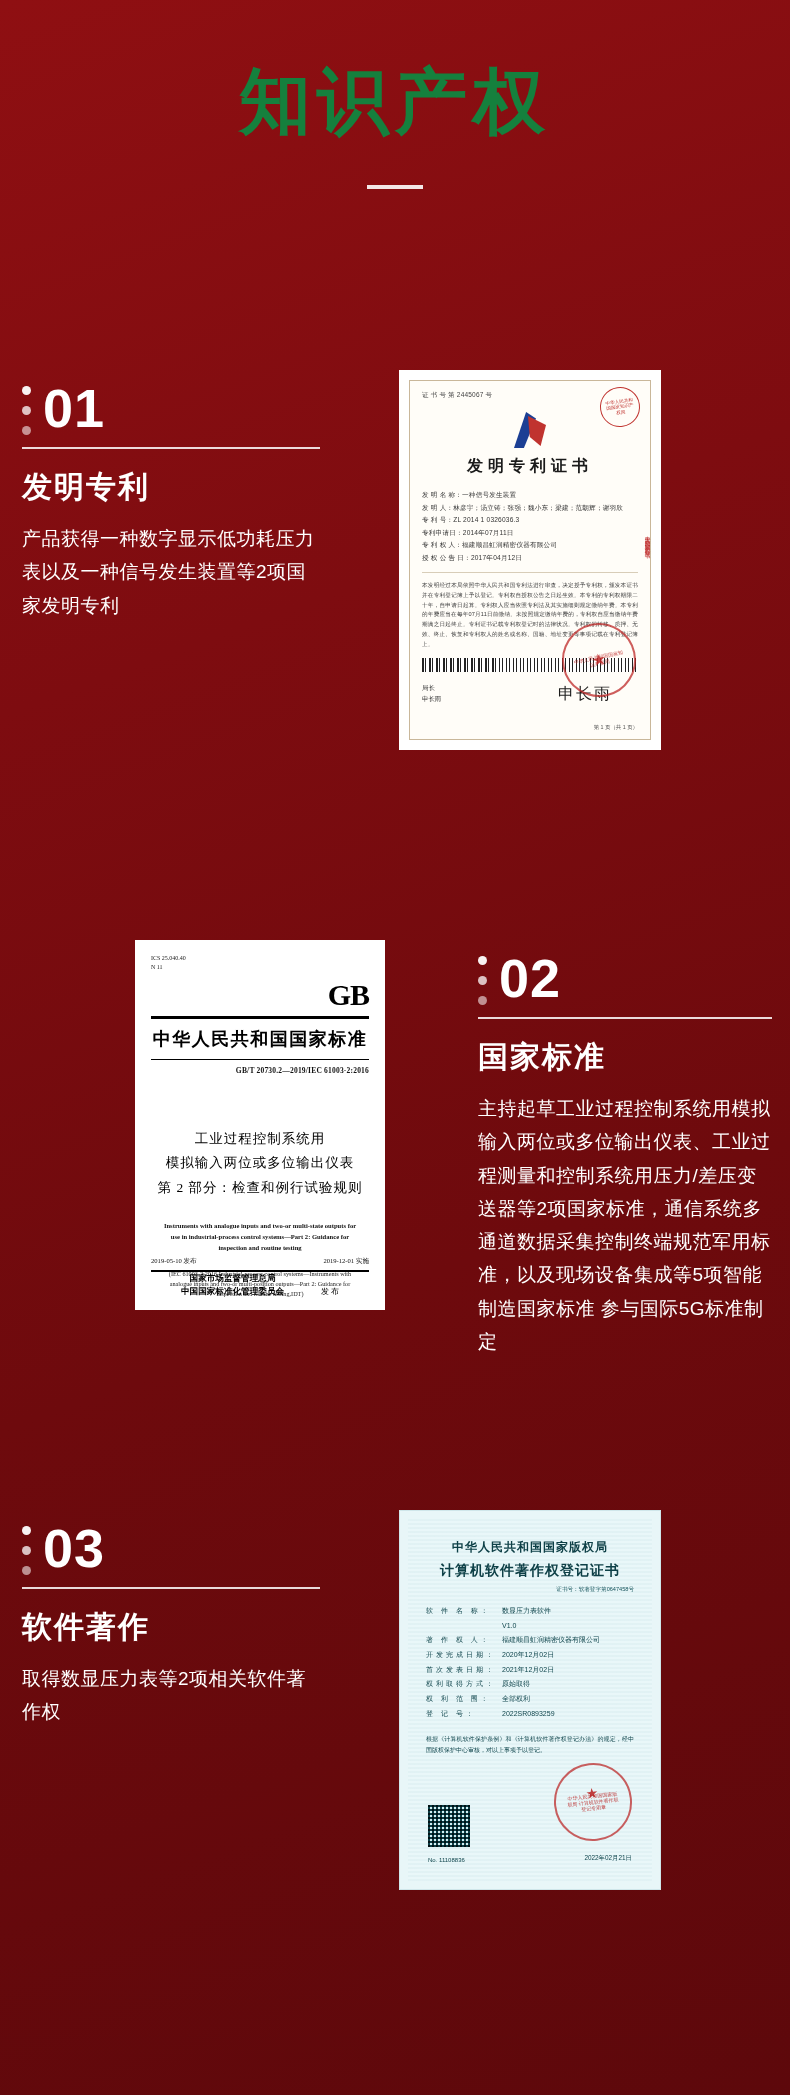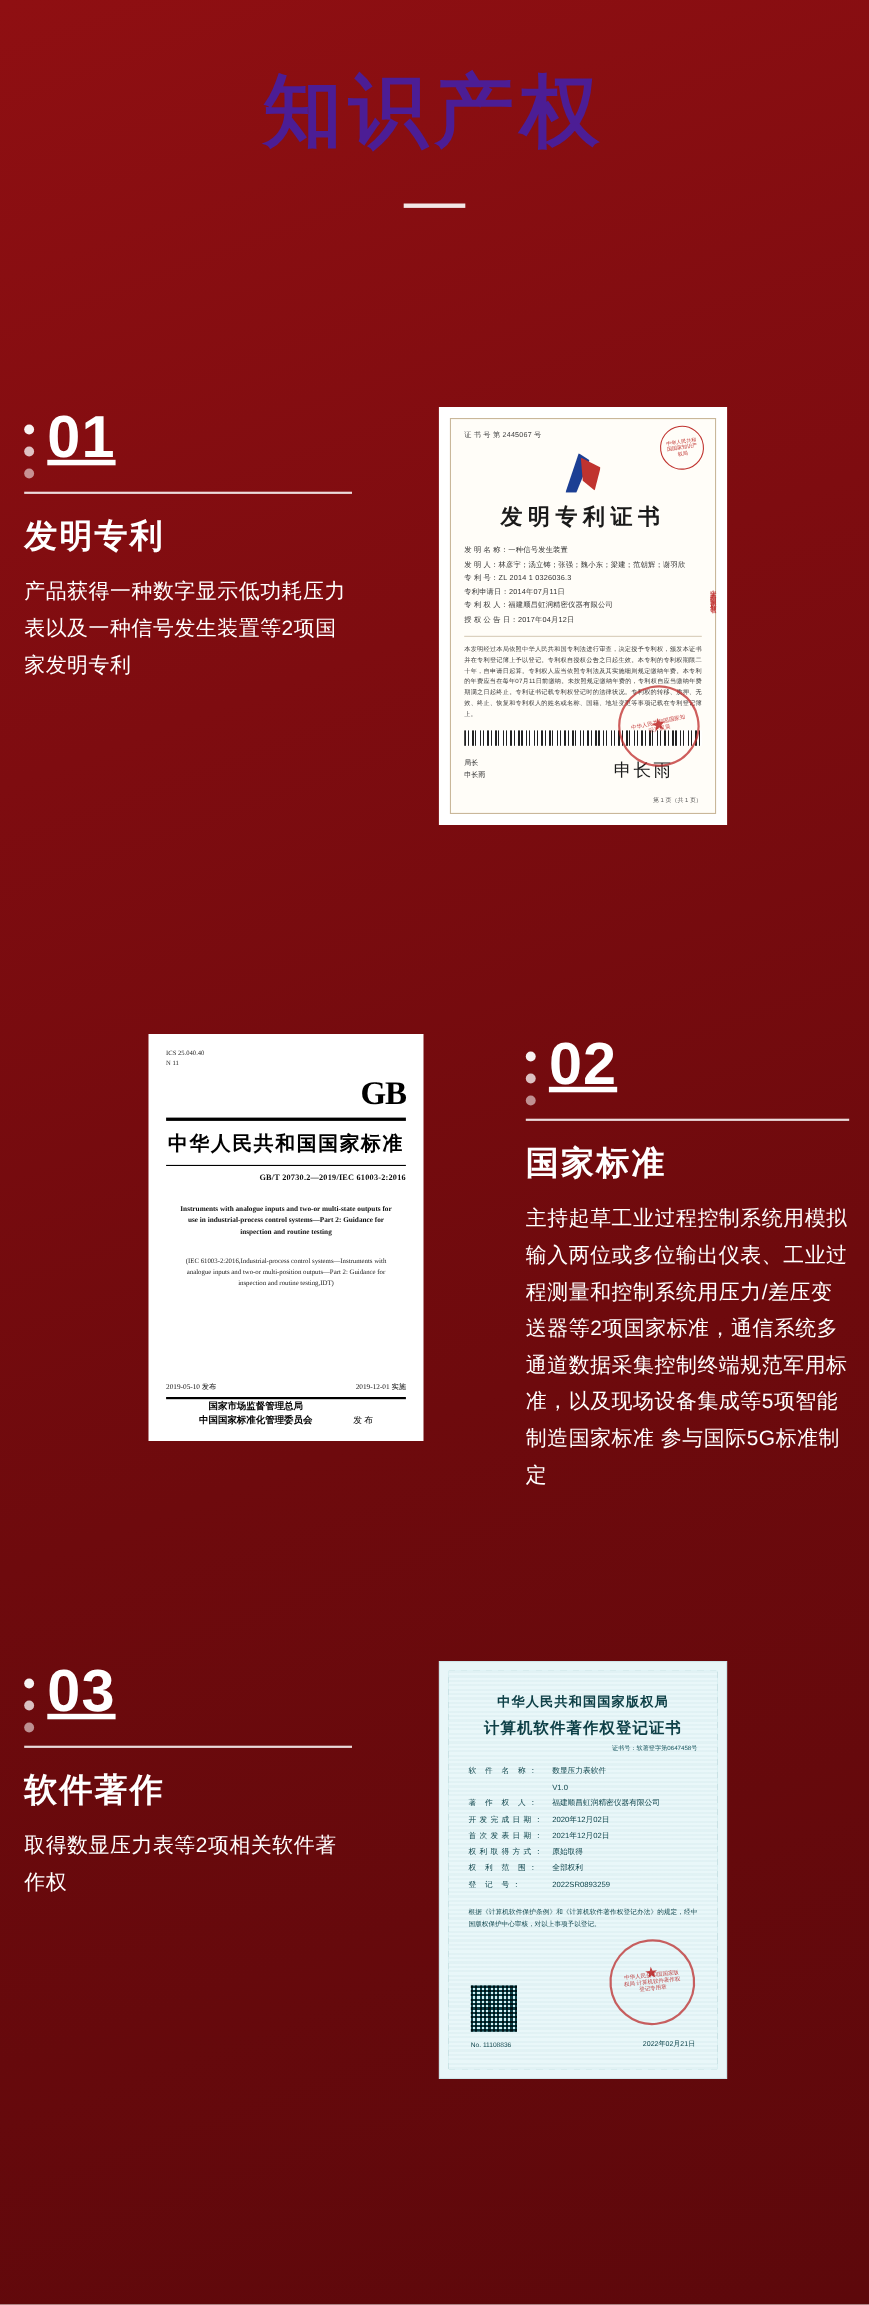--- a/index.html
+++ b/index.html
@@ -23,21 +23,21 @@
 
   
   .header {
     padding-top: 62px;
     text-align: center;
   }
   .header-title {
     font-size: 72px;
     font-weight: bold;
     letter-spacing: 6px;
-    color: #4c1d95;
+    color: #15803d;
     line-height: 1.1;
   }
   .header-rule {
     width: 56px;
     height: 4px;
     background: #ffffff;
     margin: 44px auto 0 auto;
     opacity: .9;
   }
   .header-sub {
@@ -70,22 +70,21 @@
   .text-col.right { padding-left: 18px; padding-right: 18px; }
 
   .img-col {
     width: 400px;
     display: flex;
     justify-content: center;
   }
 
   .num-wrap {
     display: flex;
-    align-items: flex-start;
-    text-decoration: underline;
+    align-items: flex-end;
   }
   .dots {
     display: flex;
     flex-direction: column;
     gap: 11px;
     margin-top: 16px;
     margin-right: 12px;
   }
   .dot {
     width: 9px;
@@ -187,21 +186,21 @@
     position: absolute;
     left: 26px;
     top: 6px;
     width: 18px;
     height: 30px;
     background: #c0332f;
     clip-path: polygon(0% 0%, 100% 30%, 70% 100%, 10% 70%);
   }
   .pat-title {
     text-align: center;
-    font-size: 20px;
+    font-size: 16px;
     letter-spacing: 5px;
     font-weight: bold;
     color: #1a1a1a;
     margin: 6px 0 12px 0;
     font-family: "Liberation Serif", serif;
   }
   .pat-field {
     font-size: 6.6px;
     line-height: 1.9;
     color: #333;
@@ -600,20 +599,25 @@
 
       <div class="img-col">
         <div class="cert-gb">
           <div class="gb-ics" style="white-space:pre-line">ICS 25.040.40
 N 11</div>
           <div class="gb-logo">GB</div>
           <div class="gb-rule-thick"></div>
           <div class="gb-cn-title">中华人民共和国国家标准</div>
           <div class="gb-rule-thin"></div>
           <div class="gb-code">GB/T 20730.2—2019/IEC 61003-2:2016</div>
+          <div class="gb-main">
+            <div class="gb-main-line">工业过程控制系统用</div>
+            <div class="gb-main-line">模拟输入两位或多位输出仪表</div>
+            <div class="gb-main-line">第 2 部分：检查和例行试验规则</div>
+          </div>
           <div class="gb-en">Instruments with analogue inputs and two-or multi-state outputs for use in industrial-process control systems—Part 2: Guidance for inspection and routine testing</div>
           <div class="gb-en2">(IEC 61003-2:2016,Industrial-process control systems—Instruments with analogue inputs and two-or multi-position outputs—Part 2: Guidance for inspection and routine testing,IDT)</div>
           <div class="gb-dates">
             <span>2019-05-10 发布</span>
             <span>2019-12-01 实施</span>
           </div>
           <div class="gb-bottom-rule"></div>
           <div class="gb-issuer">
             <span class="lines">
               <span style="display:block">国家市场监督管理总局</span>

